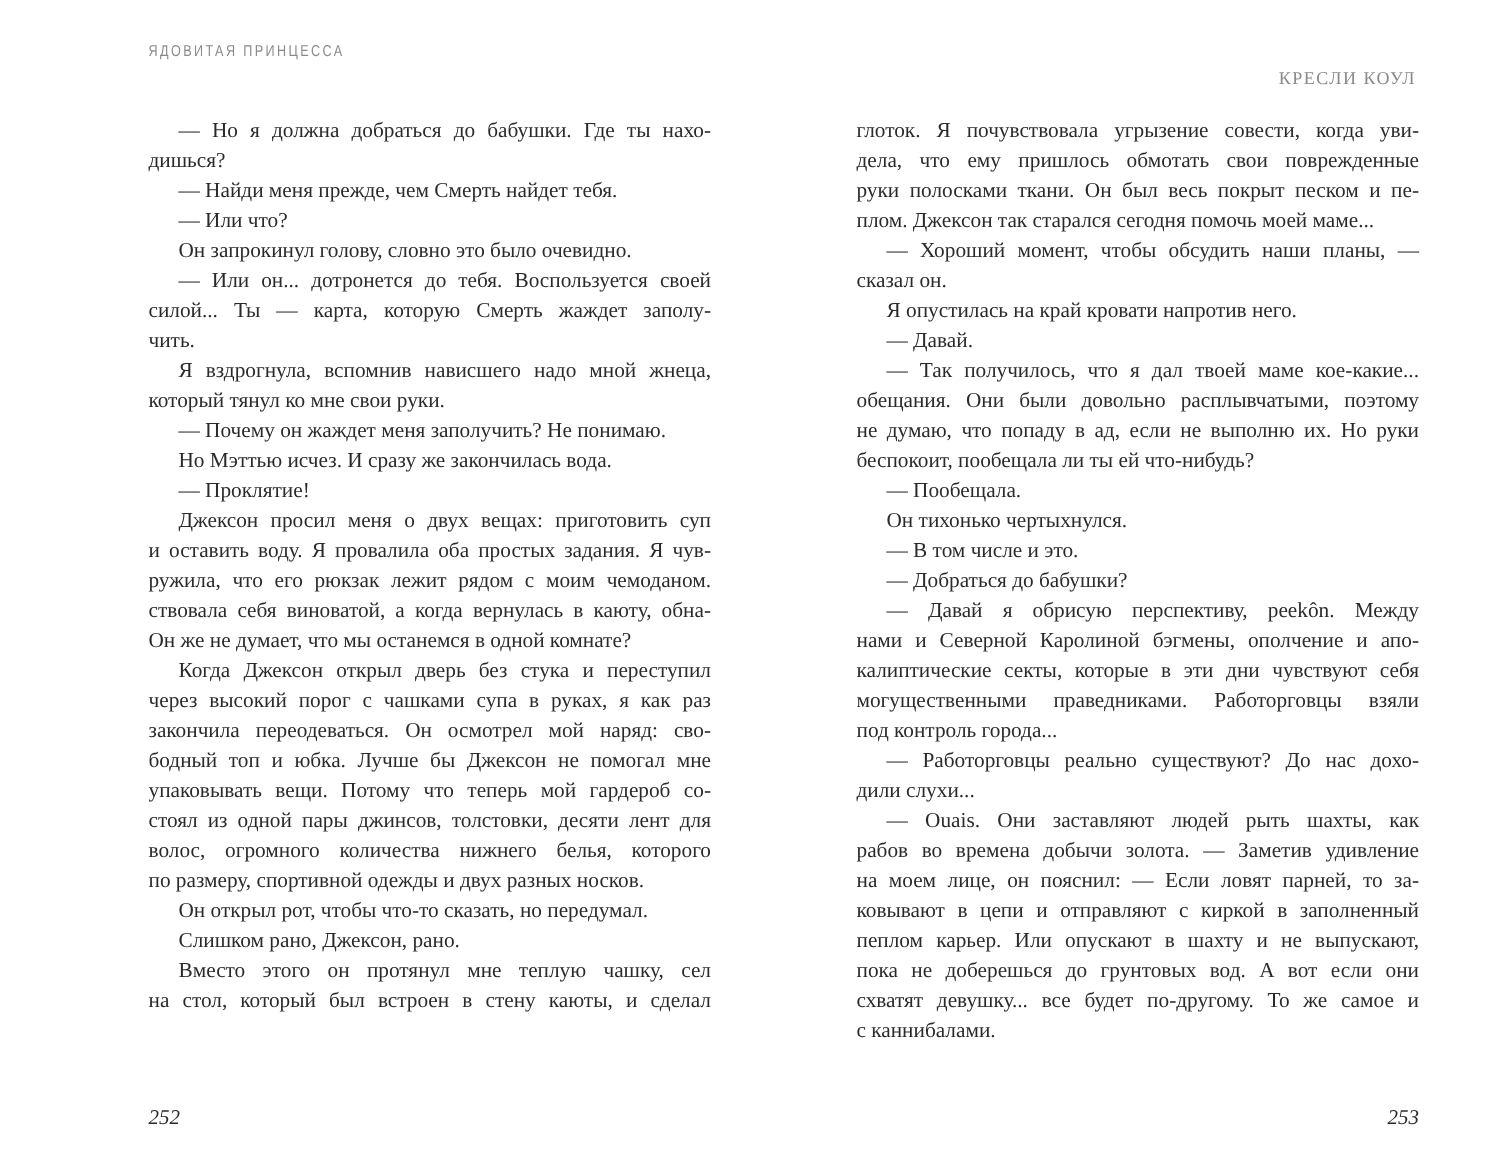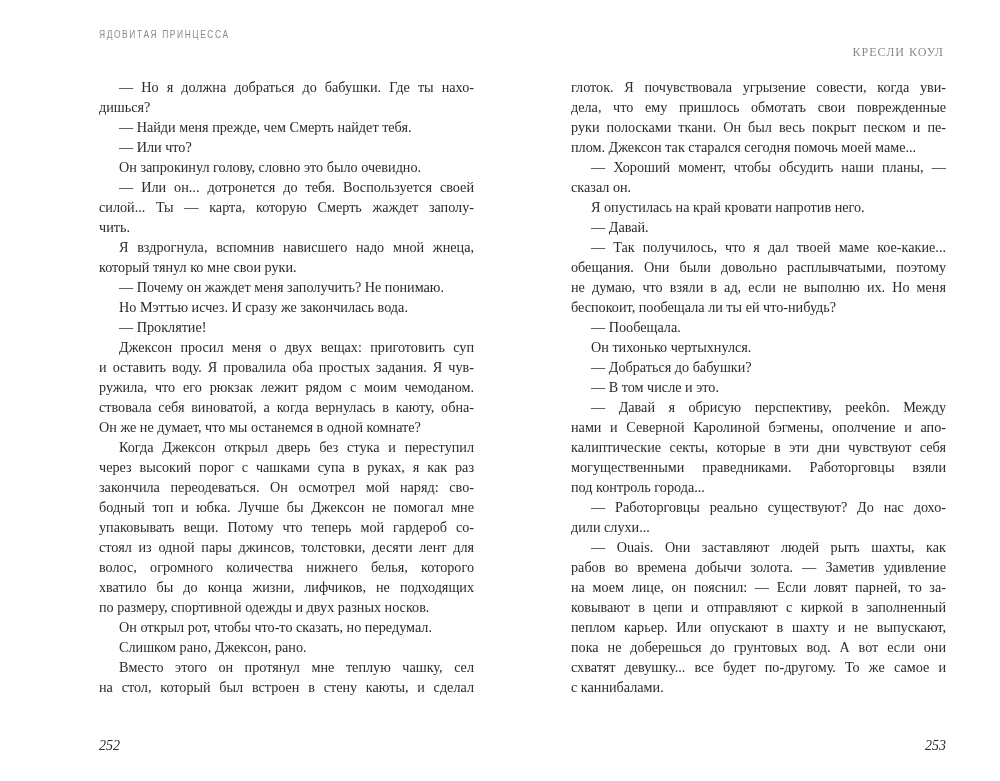--- a/index.html
+++ b/index.html
@@ -47,21 +47,20 @@
       <div class="line">ружила, что его рюкзак лежит рядом с моим чемоданом.</div>
       <div class="line">ствовала себя виноватой, а когда вернулась в каюту, обна-</div>
       <div class="line last">Он же не думает, что мы останемся в одной комнате?</div>
       <div class="line indent">Когда Джексон открыл дверь без стука и переступил</div>
       <div class="line">через высокий порог с чашками супа в руках, я как раз</div>
       <div class="line">закончила переодеваться. Он осмотрел мой наряд: сво-</div>
       <div class="line">бодный топ и юбка. Лучше бы Джексон не помогал мне</div>
       <div class="line">упаковывать вещи. Потому что теперь мой гардероб со-</div>
       <div class="line">стоял из одной пары джинсов, толстовки, десяти лент для</div>
       <div class="line">волос, огромного количества нижнего белья, которого</div>
-      <div class="line">хватило бы до конца жизни, лифчиков, не подходящих</div>
       <div class="line last">по размеру, спортивной одежды и двух разных носков.</div>
       <div class="line indent last">Он открыл рот, чтобы что-то сказать, но передумал.</div>
       <div class="line indent last">Слишком рано, Джексон, рано.</div>
       <div class="line indent">Вместо этого он протянул мне теплую чашку, сел</div>
       <div class="line">на стол, который был встроен в стену каюты, и сделал</div>
     </div>
   <div class="folio">252</div>
 </div>
 
 <div class="page page-right">
@@ -70,26 +69,26 @@
       <div class="line">глоток. Я почувствовала угрызение совести, когда уви-</div>
       <div class="line">дела, что ему пришлось обмотать свои поврежденные</div>
       <div class="line">руки полосками ткани. Он был весь покрыт песком и пе-</div>
       <div class="line last">плом. Джексон так старался сегодня помочь моей маме...</div>
       <div class="line indent">— Хороший момент, чтобы обсудить наши планы, —</div>
       <div class="line last">сказал он.</div>
       <div class="line indent last">Я опустилась на край кровати напротив него.</div>
       <div class="line indent last">— Давай.</div>
       <div class="line indent">— Так получилось, что я дал твоей маме кое-какие...</div>
       <div class="line">обещания. Они были довольно расплывчатыми, поэтому</div>
-      <div class="line">не думаю, что взяли в ад, если не выполню их. Но меня</div>
+      <div class="line">не думаю, что попаду в ад, если не выполню их. Но руки</div>
       <div class="line last">беспокоит, пообещала ли ты ей что-нибудь?</div>
       <div class="line indent last">— Пообещала.</div>
       <div class="line indent last">Он тихонько чертыхнулся.</div>
+      <div class="line indent last">— В том числе и это.</div>
       <div class="line indent last">— Добраться до бабушки?</div>
-      <div class="line indent last">— В том числе и это.</div>
       <div class="line indent">— Давай я обрисую перспективу, peekôn. Между</div>
       <div class="line">нами и Северной Каролиной бэгмены, ополчение и апо-</div>
       <div class="line">калиптические секты, которые в эти дни чувствуют себя</div>
       <div class="line">могущественными праведниками. Работорговцы взяли</div>
       <div class="line last">под контроль города...</div>
       <div class="line indent">— Работорговцы реально существуют? До нас дохо-</div>
       <div class="line last">дили слухи...</div>
       <div class="line indent">— Ouais. Они заставляют людей рыть шахты, как</div>
       <div class="line">рабов во времена добычи золота. — Заметив удивление</div>
       <div class="line">на моем лице, он пояснил: — Если ловят парней, то за-</div>

